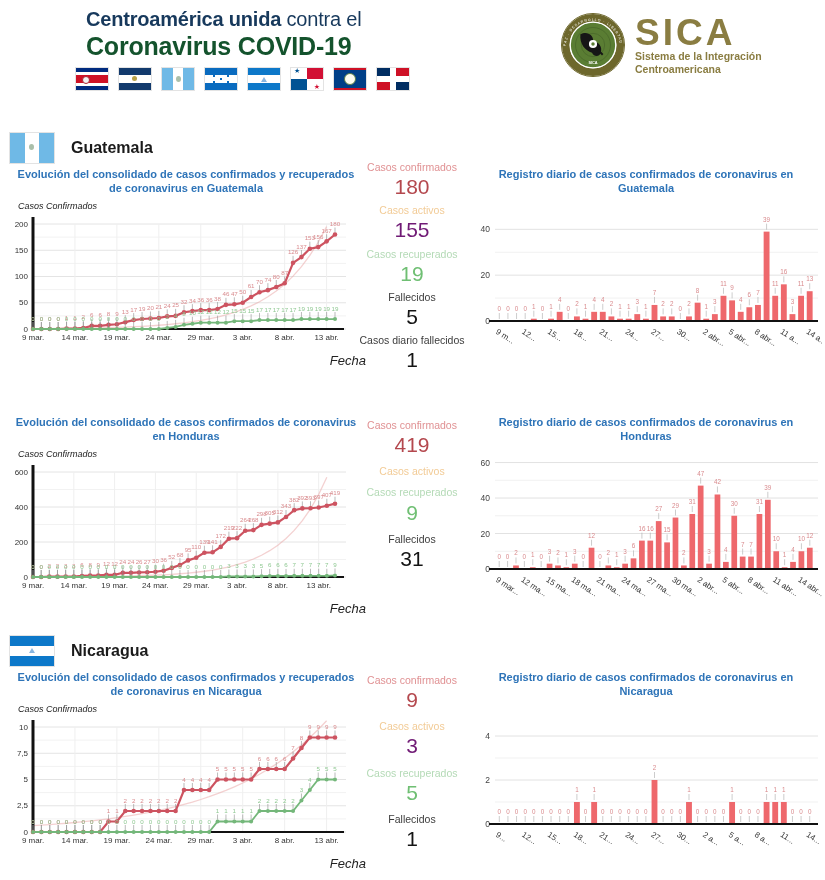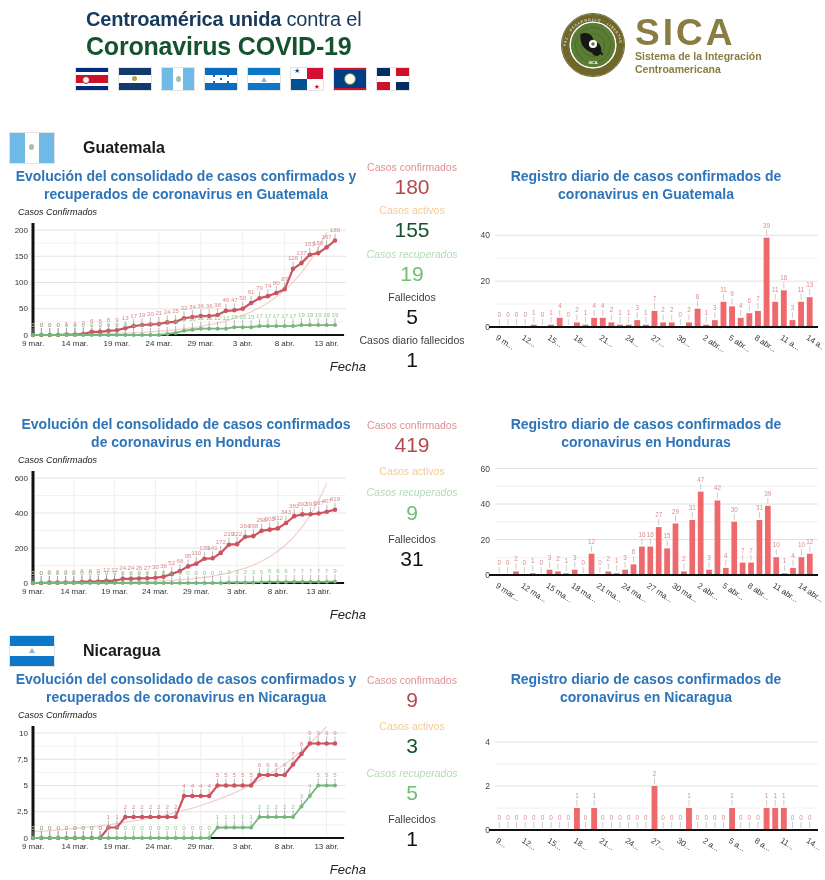--- a/index.html
+++ b/index.html
@@ -34,38 +34,38 @@
     background:#fdfdf0;border:1.5px solid #5b7f46;}
   .f-do{background-color:#fff;background-image:linear-gradient(#002d62,#002d62),linear-gradient(#ce1126,#ce1126),linear-gradient(#ce1126,#ce1126),linear-gradient(#002d62,#002d62);
     background-size:42% 38%;background-position:0 0,100% 0,0 100%,100% 100%;background-repeat:no-repeat;}
   .sica-block{position:absolute;left:560px;top:12px;display:flex;align-items:center;gap:9px;}
   .sica-text{color:#8a7d42;}
   .sica-name{font-size:37px;font-weight:700;letter-spacing:3px;line-height:.95;}
   .sica-sub{font-size:10.5px;font-weight:700;line-height:1.2;}
 
   
   .section{position:absolute;left:0;width:825px;height:245px;}
-  .country{position:absolute;left:10px;top:0;display:flex;align-items:center;gap:29px;text-align:right;}
+  .country{position:absolute;left:10px;top:0;display:flex;align-items:center;gap:17px;text-align:right;}
   .country-name{font-size:16px;font-weight:800;color:#1b1b1b;}
   .left-chart{position:absolute;left:6px;top:34px;width:360px;}
   .right-chart{position:absolute;left:470px;top:34px;width:352px;}
-  .chart-title{font-size:14px;font-weight:700;color:#2e74b8;text-align:center;line-height:1.3;min-height:30px;padding:0 8px;}
+  .chart-title{font-size:11px;font-weight:700;color:#2e74b8;text-align:center;line-height:1.3;min-height:30px;padding:0 8px;}
   .y-axis-label{font-style:italic;font-size:9px;color:#222;margin:4px 0 0 12px;}
   .x-axis-label{text-align:right;font-style:italic;font-size:13px;color:#222;margin-left:22px;}
   svg{display:block;}
   svg text{font-family:"Liberation Sans",sans-serif;}
 
   .stats{position:absolute;left:352px;width:120px;text-align:center;}
   .stat{margin-bottom:8px;}
   .stats.compact .stat{margin-bottom:5px;}
   .stat .lbl{font-size:10.5px;line-height:1.25;}
   .stat .val{font-size:21px;line-height:1.2;}
   .stat-red .lbl{color:#e09193;} .stat-red .val{color:#b4484e;}
-  .stat-orange .lbl{color:#f2cb96;} .stat-orange .val{color:#14532d;}
-  .stat-green .lbl{color:#b4dab6;font-style:italic;} .stat-green .val{color:#6fbf73;}
+  .stat-orange .lbl{color:#f2cb96;} .stat-orange .val{color:#701a75;}
+  .stat-green .lbl{color:#b4dab6;} .stat-green .val{color:#6fbf73;}
   .stat-black .lbl{color:#3c3c3c;} .stat-black .val{color:#141414;}
 </style>
 </head>
 <body>
 
 <div class="page">
 
   <div>
     <div class="main-title">
       <div class="t1"><span>Centroamérica unida</span><span class="rest"> contra el</span></div>

